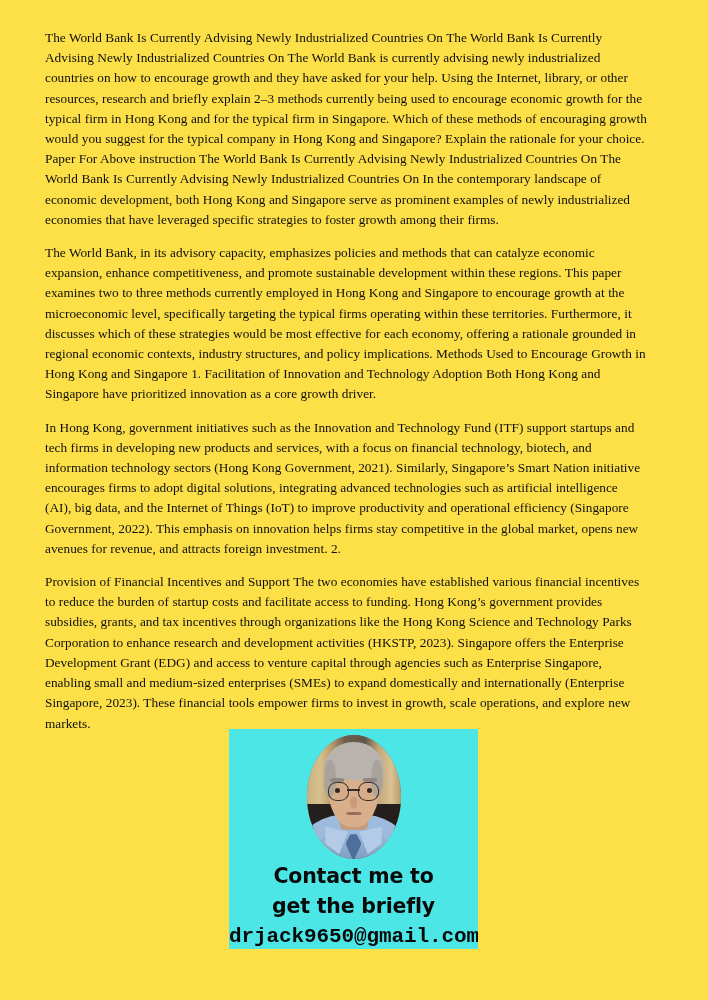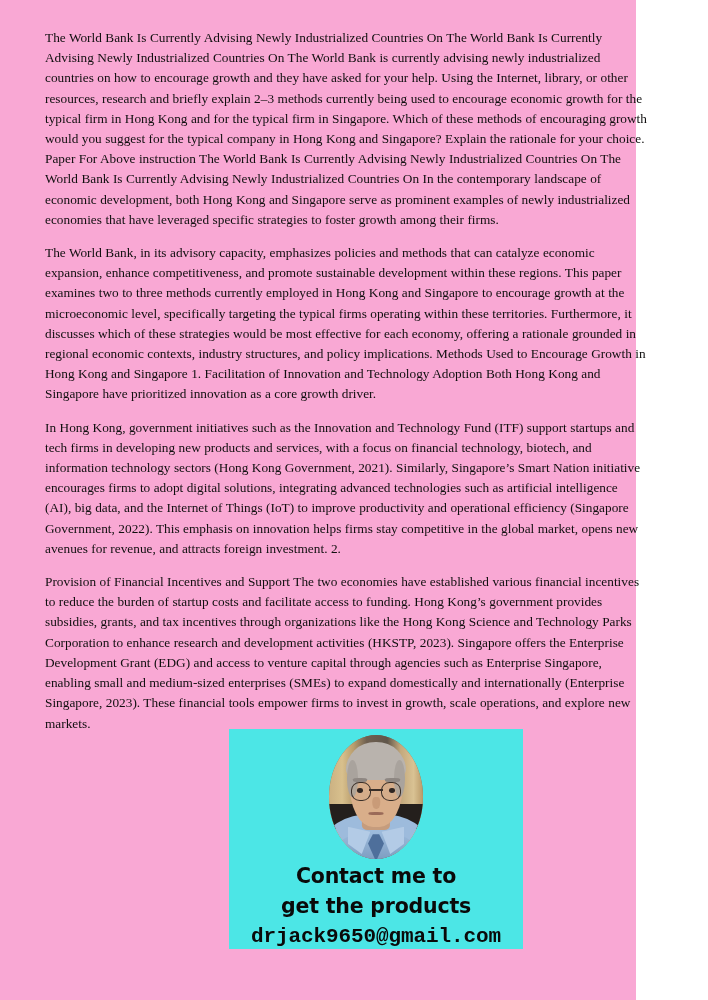--- a/index.html
+++ b/index.html
@@ -11,23 +11,23 @@
     width: 708px;
     height: 1000px;
     background: #ffffff;
     font-family: "Liberation Serif", "DejaVu Serif", serif;
     position: relative;
     overflow: hidden;
   }
 
   #page {
     position: relative;
-    width: 636px;
+    width: 708px;
     height: 1000px;
-    background: #f9a8d4;
+    background: #fde047;
   }
 
   #doc-body {
     position: absolute;
     left: 45px;
     top: 28px;
     width: 602px;
   }
 
   .para {
@@ -259,21 +259,21 @@
 
 <div id="page">
 
   <div id="doc-body">
     <p class="para">The World Bank Is Currently Advising Newly Industrialized Countries On The World Bank Is Currently Advising Newly Industrialized Countries On The World Bank is currently advising newly industrialized countries on how to encourage growth and they have asked for your help. Using the Internet, library, or other resources, research and briefly explain 2–3 methods currently being used to encourage economic growth for the typical firm in Hong Kong and for the typical firm in Singapore. Which of these methods of encouraging growth would you suggest for the typical company in Hong Kong and Singapore? Explain the rationale for your choice. Paper For Above instruction The World Bank Is Currently Advising Newly Industrialized Countries On The World Bank Is Currently Advising Newly Industrialized Countries On In the contemporary landscape of economic development, both Hong Kong and Singapore serve as prominent examples of newly industrialized economies that have leveraged specific strategies to foster growth among their firms.</p>
     <p class="para">The World Bank, in its advisory capacity, emphasizes policies and methods that can catalyze economic expansion, enhance competitiveness, and promote sustainable development within these regions. This paper examines two to three methods currently employed in Hong Kong and Singapore to encourage growth at the microeconomic level, specifically targeting the typical firms operating within these territories. Furthermore, it discusses which of these strategies would be most effective for each economy, offering a rationale grounded in regional economic contexts, industry structures, and policy implications. Methods Used to Encourage Growth in Hong Kong and Singapore 1. Facilitation of Innovation and Technology Adoption Both Hong Kong and Singapore have prioritized innovation as a core growth driver.</p>
     <p class="para">In Hong Kong, government initiatives such as the Innovation and Technology Fund (ITF) support startups and tech firms in developing new products and services, with a focus on financial technology, biotech, and information technology sectors (Hong Kong Government, 2021). Similarly, Singapore’s Smart Nation initiative encourages firms to adopt digital solutions, integrating advanced technologies such as artificial intelligence (AI), big data, and the Internet of Things (IoT) to improve productivity and operational efficiency (Singapore Government, 2022). This emphasis on innovation helps firms stay competitive in the global market, opens new avenues for revenue, and attracts foreign investment. 2.</p>
     <p class="para">Provision of Financial Incentives and Support The two economies have established various financial incentives to reduce the burden of startup costs and facilitate access to funding. Hong Kong’s government provides subsidies, grants, and tax incentives through organizations like the Hong Kong Science and Technology Parks Corporation to enhance research and development activities (HKSTP, 2023). Singapore offers the Enterprise Development Grant (EDG) and access to venture capital through agencies such as Enterprise Singapore, enabling small and medium-sized enterprises (SMEs) to expand domestically and internationally (Enterprise Singapore, 2023). These financial tools empower firms to invest in growth, scale operations, and explore new markets.</p>
   </div>
 
-  <div id="contact-card" style="background: rgb(76, 230, 230); padding-left: 45px;">
+  <div id="contact-card" style="background: rgb(76, 230, 230);">
 
     <div id="portrait-wrap">
       <div class="ph-wall"></div>
       <div class="ph-darkband"></div>
       <div class="ph-shirt"></div>
       <div class="ph-shirt-shadow"></div>
       <div class="ph-collar-l"></div>
       <div class="ph-collar-r"></div>
       <div class="ph-tie"></div>
       <div class="ph-neck"></div>
@@ -287,19 +287,19 @@
       <div class="ph-glass-r"></div>
       <div class="ph-bridge"></div>
       <div class="ph-eye-l"></div>
       <div class="ph-eye-r"></div>
       <div class="ph-nose"></div>
       <div class="ph-mouth"></div>
     </div>
 
     <div id="contact-lines">
       <div class="contact-line">Contact me to</div>
-      <div class="contact-line">get the products</div>
+      <div class="contact-line">get the briefly</div>
       <div class="contact-email">drjack9650@gmail.com</div>
     </div>
 
   </div>
 
 </div>
 
 </body></html>

